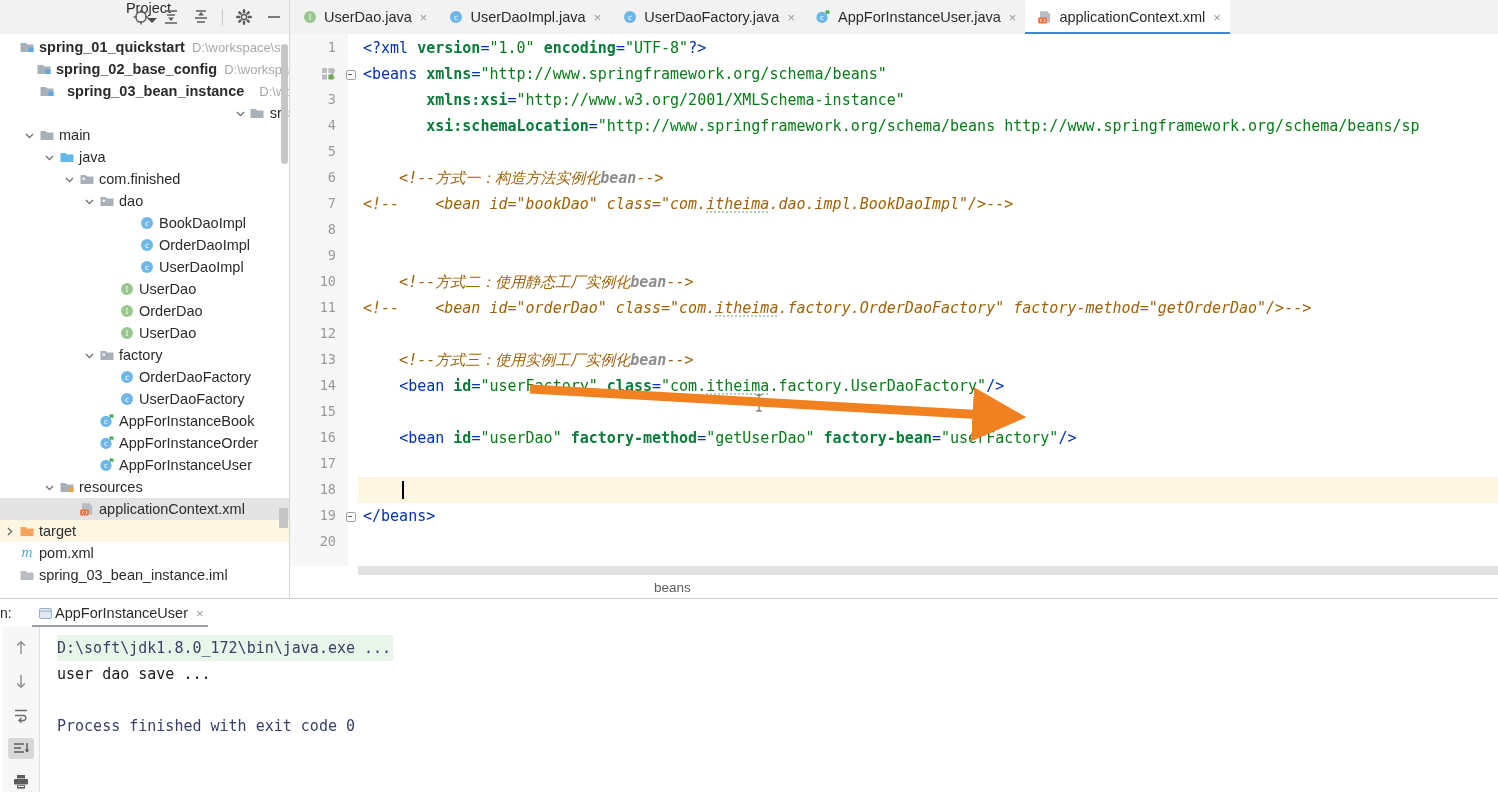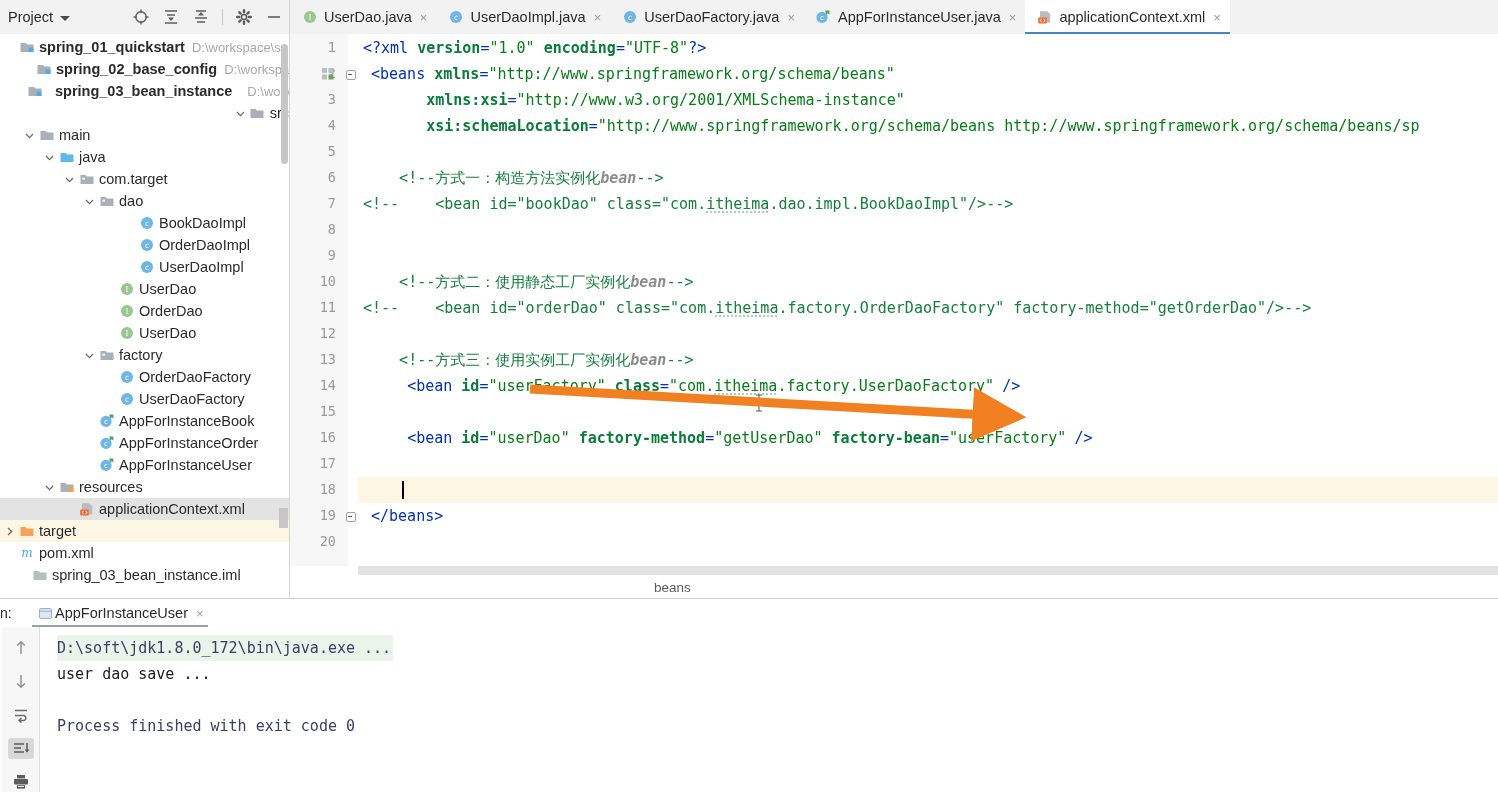--- a/index.html
+++ b/index.html
@@ -12,21 +12,21 @@
   #app { position: relative; width: 1498px; height: 792px; background:#fff; }
 
   
   #project-panel {
     position: absolute; left: 0; top: 0; width: 290px; height: 598px;
     background: #ffffff; border-right: 1px solid #d6d6d6;
     overflow: hidden;
   }
   #project-toolbar {
     height: 34px; display: flex; align-items: center;
-    padding-left: 8px; background: #f2f2f2; position: relative;
+    padding-left: 8px; background: #f2f2f2; position: relative; flex-direction: column;
   }
   .proj-title { font-size: 14.5px; color: #2b2b2b; }
   .chev-small {
     width: 0; height: 0; margin-left: 7px; margin-top:2px;
     border-left: 5px solid transparent; border-right: 5px solid transparent;
     border-top: 5px solid #4a4a4a;
   }
   #toolbar-icons {
     position: absolute; right: 6px; top: 0; height: 34px;
     display: flex; align-items: center; gap: 12px;
@@ -85,26 +85,26 @@
     font-family: "DejaVu Sans Mono", monospace; font-size: 13.5px; color:#9a9a9a;
   }
   #code {
     position:absolute; left:68px; top:0; right:0; height:532px;
     font-family: "DejaVu Sans Mono", monospace; font-size: 15px;
     white-space: pre; overflow: hidden;
   }
   .cl { position:absolute; left:0; height:26px; line-height:26px; white-space:pre; }
   .hl-row { position:absolute; left:0; right:0; height:26px; background:#fdf6e3; }
 
-  .k-tag   { color:#0033b3;margin-left:8px; }
+  .k-tag   { color:#0033b3; }
   .k-attr  { color:#0a7c3a; font-weight:bold; }
   .k-val   { color:#067d17; }
   .k-punct { color:#0033b3; }
   .k-pi    { color:#0033b3; }
-  .k-cmt   { color:#15803d; }
+  .k-cmt   { color:#a16207; font-style: italic; }
   .k-cmt-b { color:#8c8c8c; font-style: italic; font-weight:bold; }
   .underline-wavy { text-decoration: underline dotted #9bbfa0; text-underline-offset: 3px; }
 
   #caret {
     position:absolute; width:2px; height:18px; background:#000;
   }
 
   #breadcrumb-sep {
     position:absolute; left:68px; top:532px; width:1140px; height:9px; background:#e2e2e2;
   }
@@ -263,21 +263,21 @@
           <span class="twist"></span>
           <span class="ticon">
             <svg width="16" height="16" viewBox="0 0 16 16">
               <path d="M1.5 4 H7 L8.4 5.6 H14.5 V13 H1.5 Z" fill="#a8b0b8"></path>
               <rect x="9.5" y="8.5" width="5" height="4.5" fill="#5aa9e6"></rect>
             </svg>
           </span>
           <span class="tlabel bold">spring_02_base_config</span>
           <span class="tpath">D:\workspace\s</span>
         </div>
-        <div class="trow" style="padding-left: 2px; gap: 8px;">
+        <div class="trow" style="padding-left: 14px; gap: 8px;">
           <span class="twist"></span>
           <span class="ticon">
             <svg width="16" height="16" viewBox="0 0 16 16">
               <path d="M1.5 4 H7 L8.4 5.6 H14.5 V13 H1.5 Z" fill="#a8b0b8"></path>
               <rect x="9.5" y="8.5" width="5" height="4.5" fill="#5aa9e6"></rect>
             </svg>
           </span>
           <span class="tlabel bold">spring_03_bean_instance</span>
           <span class="tpath">D:\workspace</span>
         </div>
@@ -325,21 +325,21 @@
             <svg width="11" height="11" viewBox="0 0 11 11">
               <path d="M2 4 L5.5 7.6 L9 4" fill="none" stroke="#6b6b6b" stroke-width="1.3"></path>
             </svg>
           </span>
           <span class="ticon">
             <svg width="16" height="16" viewBox="0 0 16 16">
               <path d="M1.5 4 H6.6 L8 5.6 H14.5 V13 H1.5 Z" fill="#a8b0b8"></path>
               <rect x="3.4" y="6.6" width="2.6" height="2.2" fill="#ffffff" opacity="0.85"></rect>
             </svg>
           </span>
-          <span class="tlabel">com.target</span>
+          <span class="tlabel">com.finished</span>
         </div>
         <div class="trow" style="padding-left: 82px;">
           <span class="twist">
             <svg width="11" height="11" viewBox="0 0 11 11">
               <path d="M2 4 L5.5 7.6 L9 4" fill="none" stroke="#6b6b6b" stroke-width="1.3"></path>
             </svg>
           </span>
           <span class="ticon">
             <svg width="16" height="16" viewBox="0 0 16 16">
               <path d="M1.5 4 H6.6 L8 5.6 H14.5 V13 H1.5 Z" fill="#a8b0b8"></path>
@@ -516,21 +516,21 @@
         </div>
         <div class="trow" style="padding-left: 2px;">
           <span class="twist"></span>
           <span class="ticon">
             <svg width="16" height="16" viewBox="0 0 16 16">
               <text x="8" y="12" text-anchor="middle" font-size="12" fill="#4ba3dd" font-family="DejaVu Serif, serif" font-style="italic">m</text>
             </svg>
           </span>
           <span class="tlabel">pom.xml</span>
         </div>
-        <div class="trow" style="padding-left: 15px;">
+        <div class="trow" style="padding-left: 2px;">
           <span class="twist"></span>
           <span class="ticon">
             <svg width="16" height="16" viewBox="0 0 16 16">
               <path d="M1.5 4 H6.6 L8 5.6 H14.5 V13 H1.5 Z" fill="#b9bcc0"></path>
             </svg>
           </span>
           <span class="tlabel">spring_03_bean_instance.iml</span>
         </div>
       </div>
     <div id="proj-scroll"></div>

